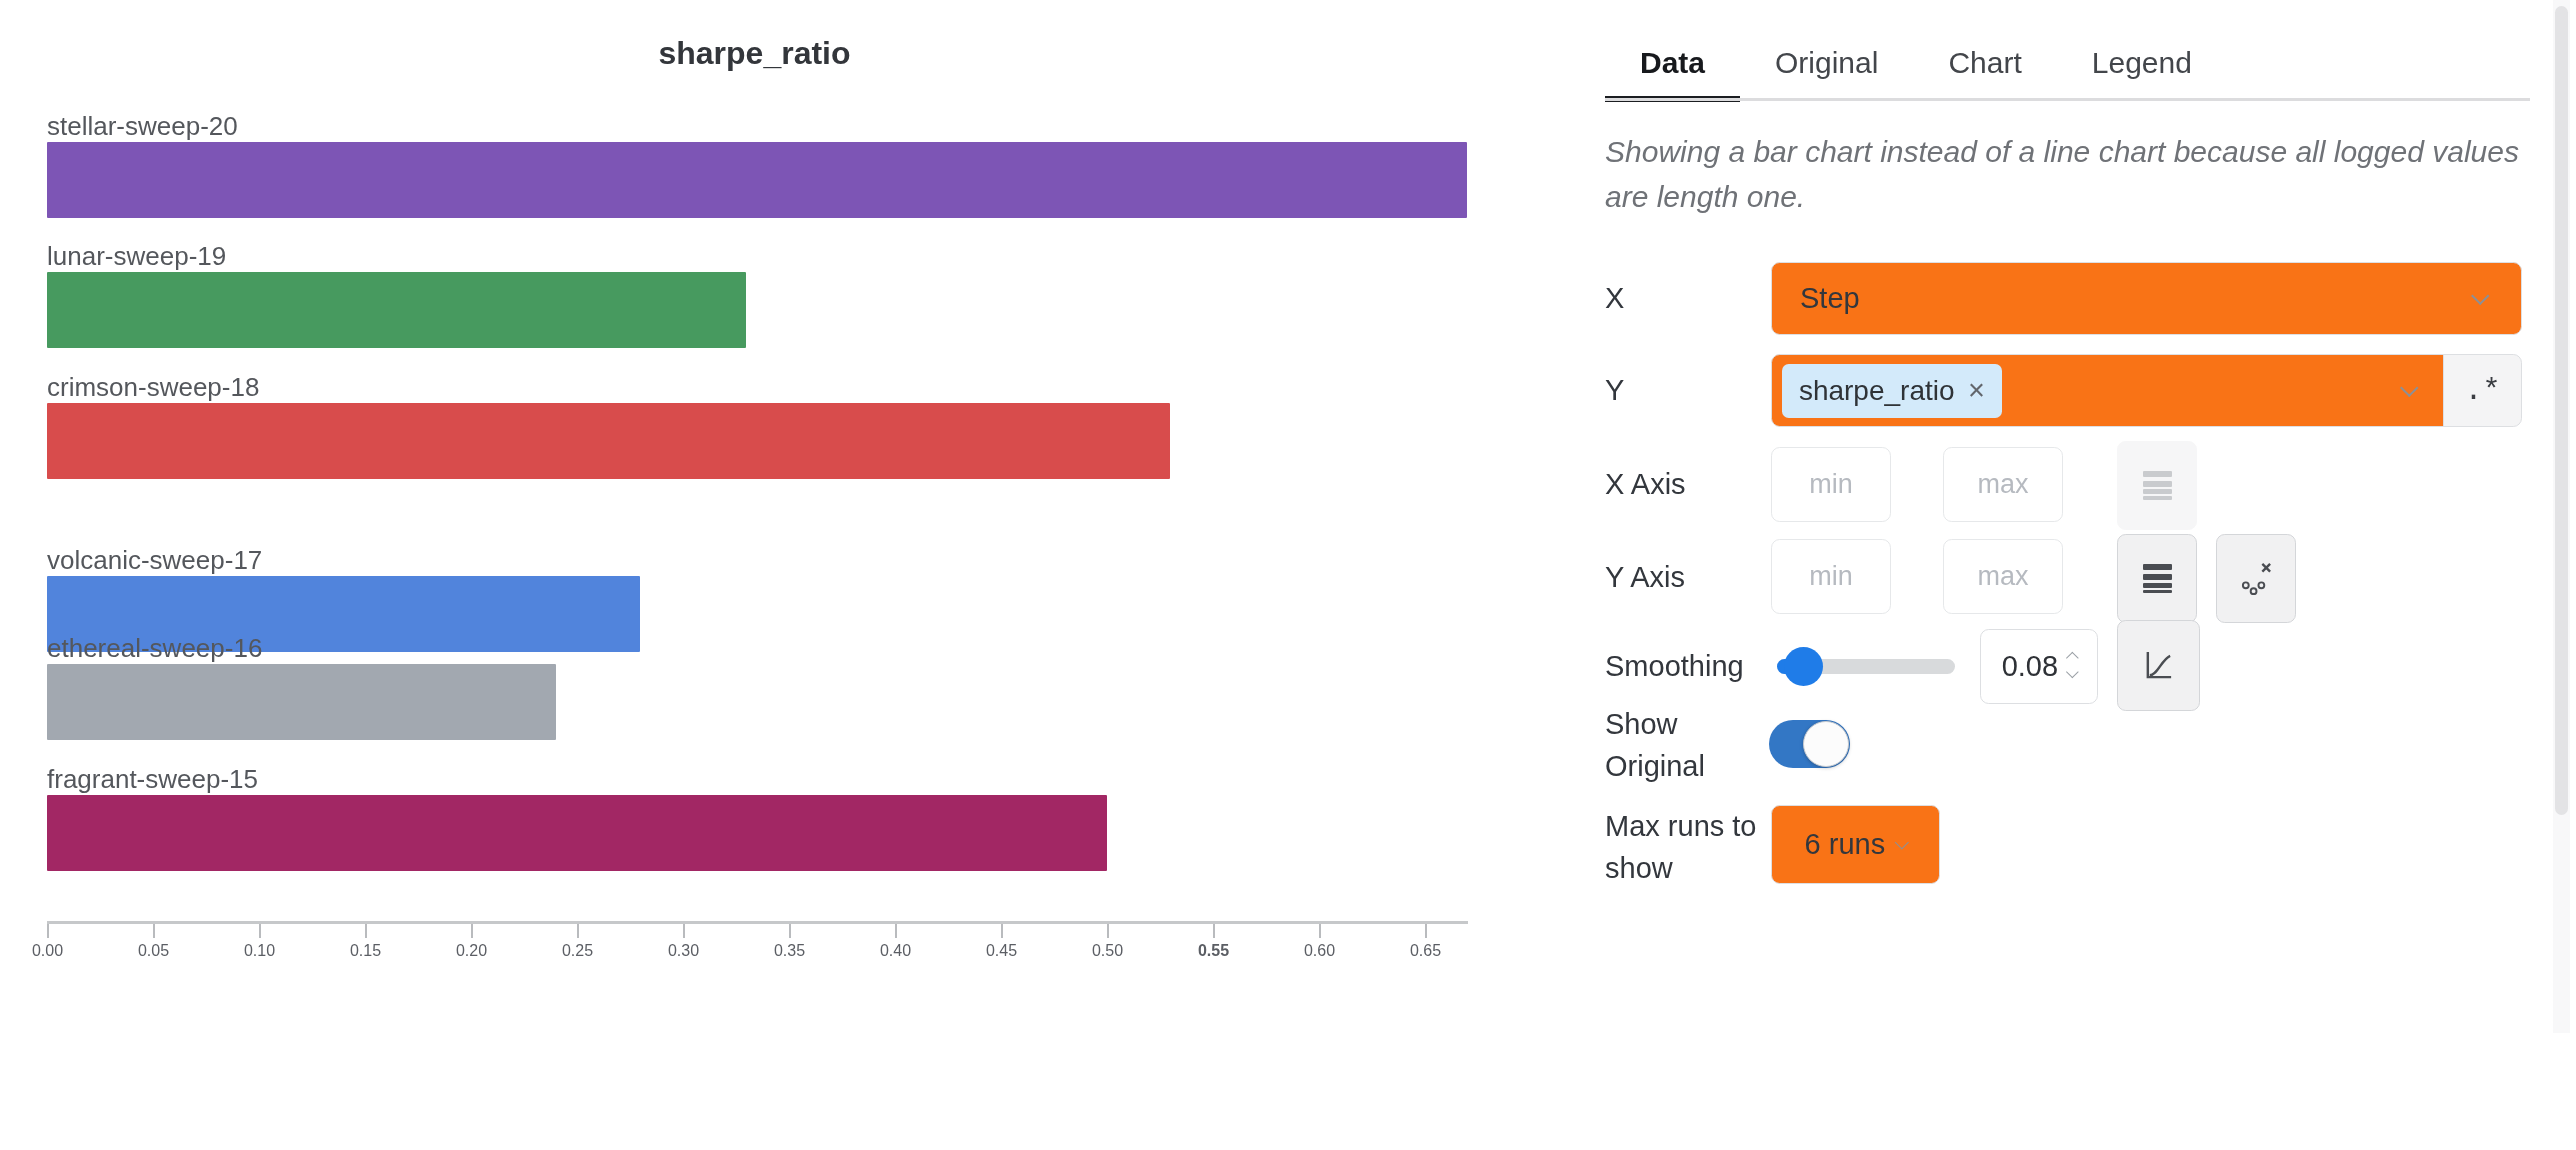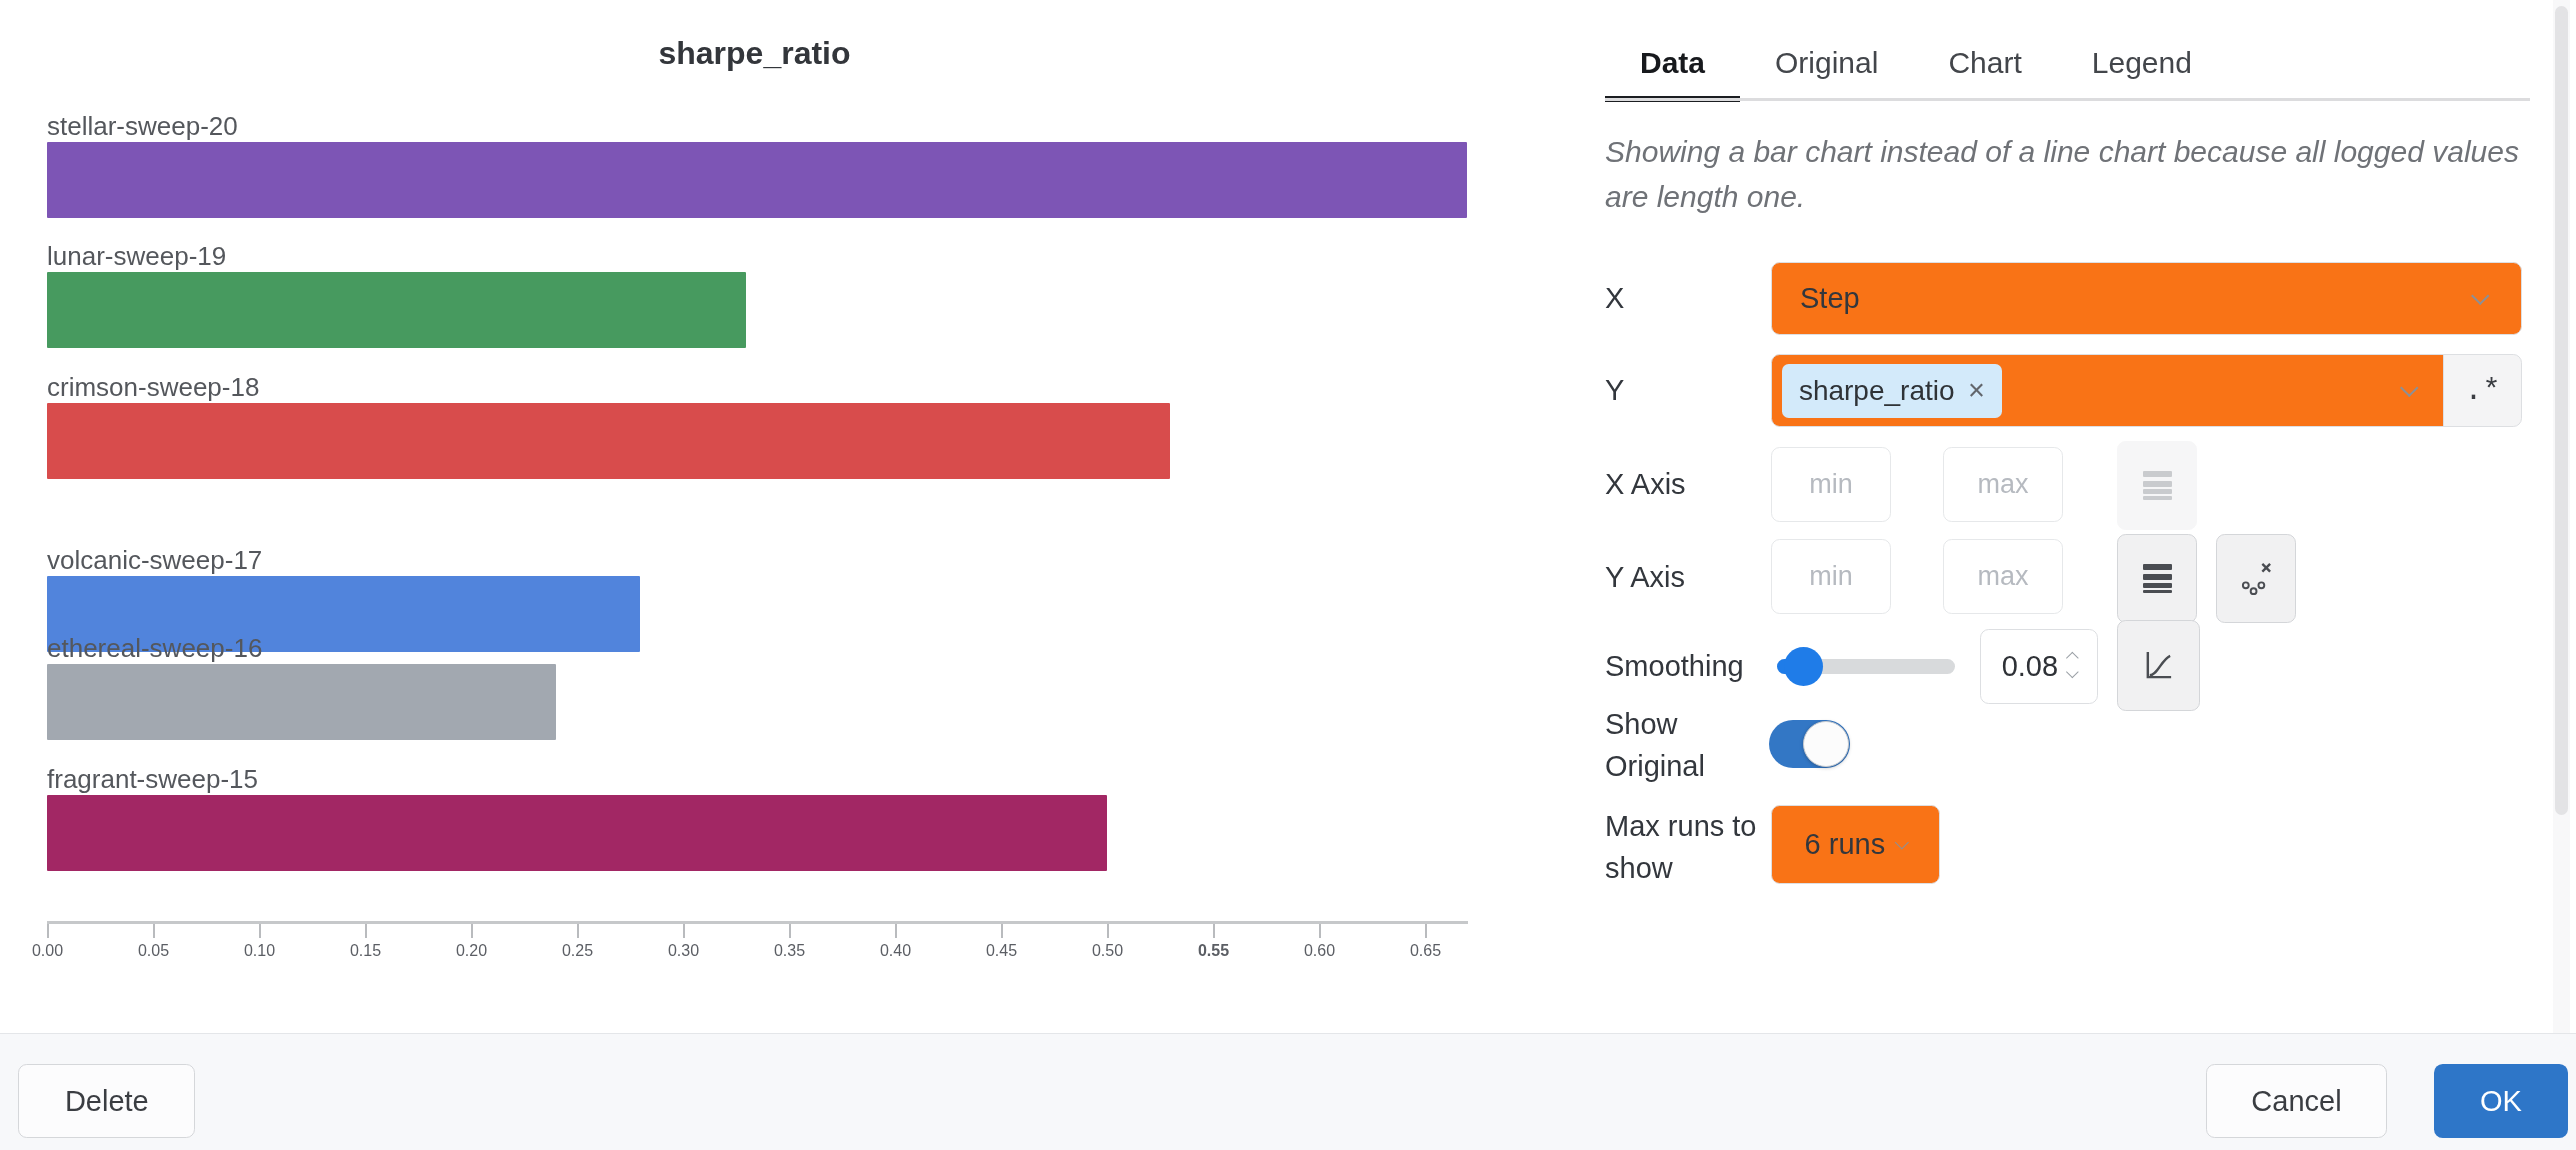--- a/index.html
+++ b/index.html
@@ -235,20 +235,15 @@
     <div class="select-box" style="left:191px; top:805px; width:169px; height:79px; justify-content:center; gap:11.6px;">
       <span class="select-text">6 runs</span>
       <span class="chev" style="width:9.6px; height:9.6px; border-width:1.9px;"></span>
     </div>
 
     <div class="scroll-track">
       <div class="scroll-thumb"></div>
     </div>
   </aside>
 
-  <footer class="footer">
-    <button class="btn ghost" id="delete-btn">Delete</button>
-    <button class="btn ghost" id="cancel-btn">Cancel</button>
-    <button class="btn primary" id="ok-btn">OK</button>
-  </footer>
 
 </div>
 
 
 </body></html>

